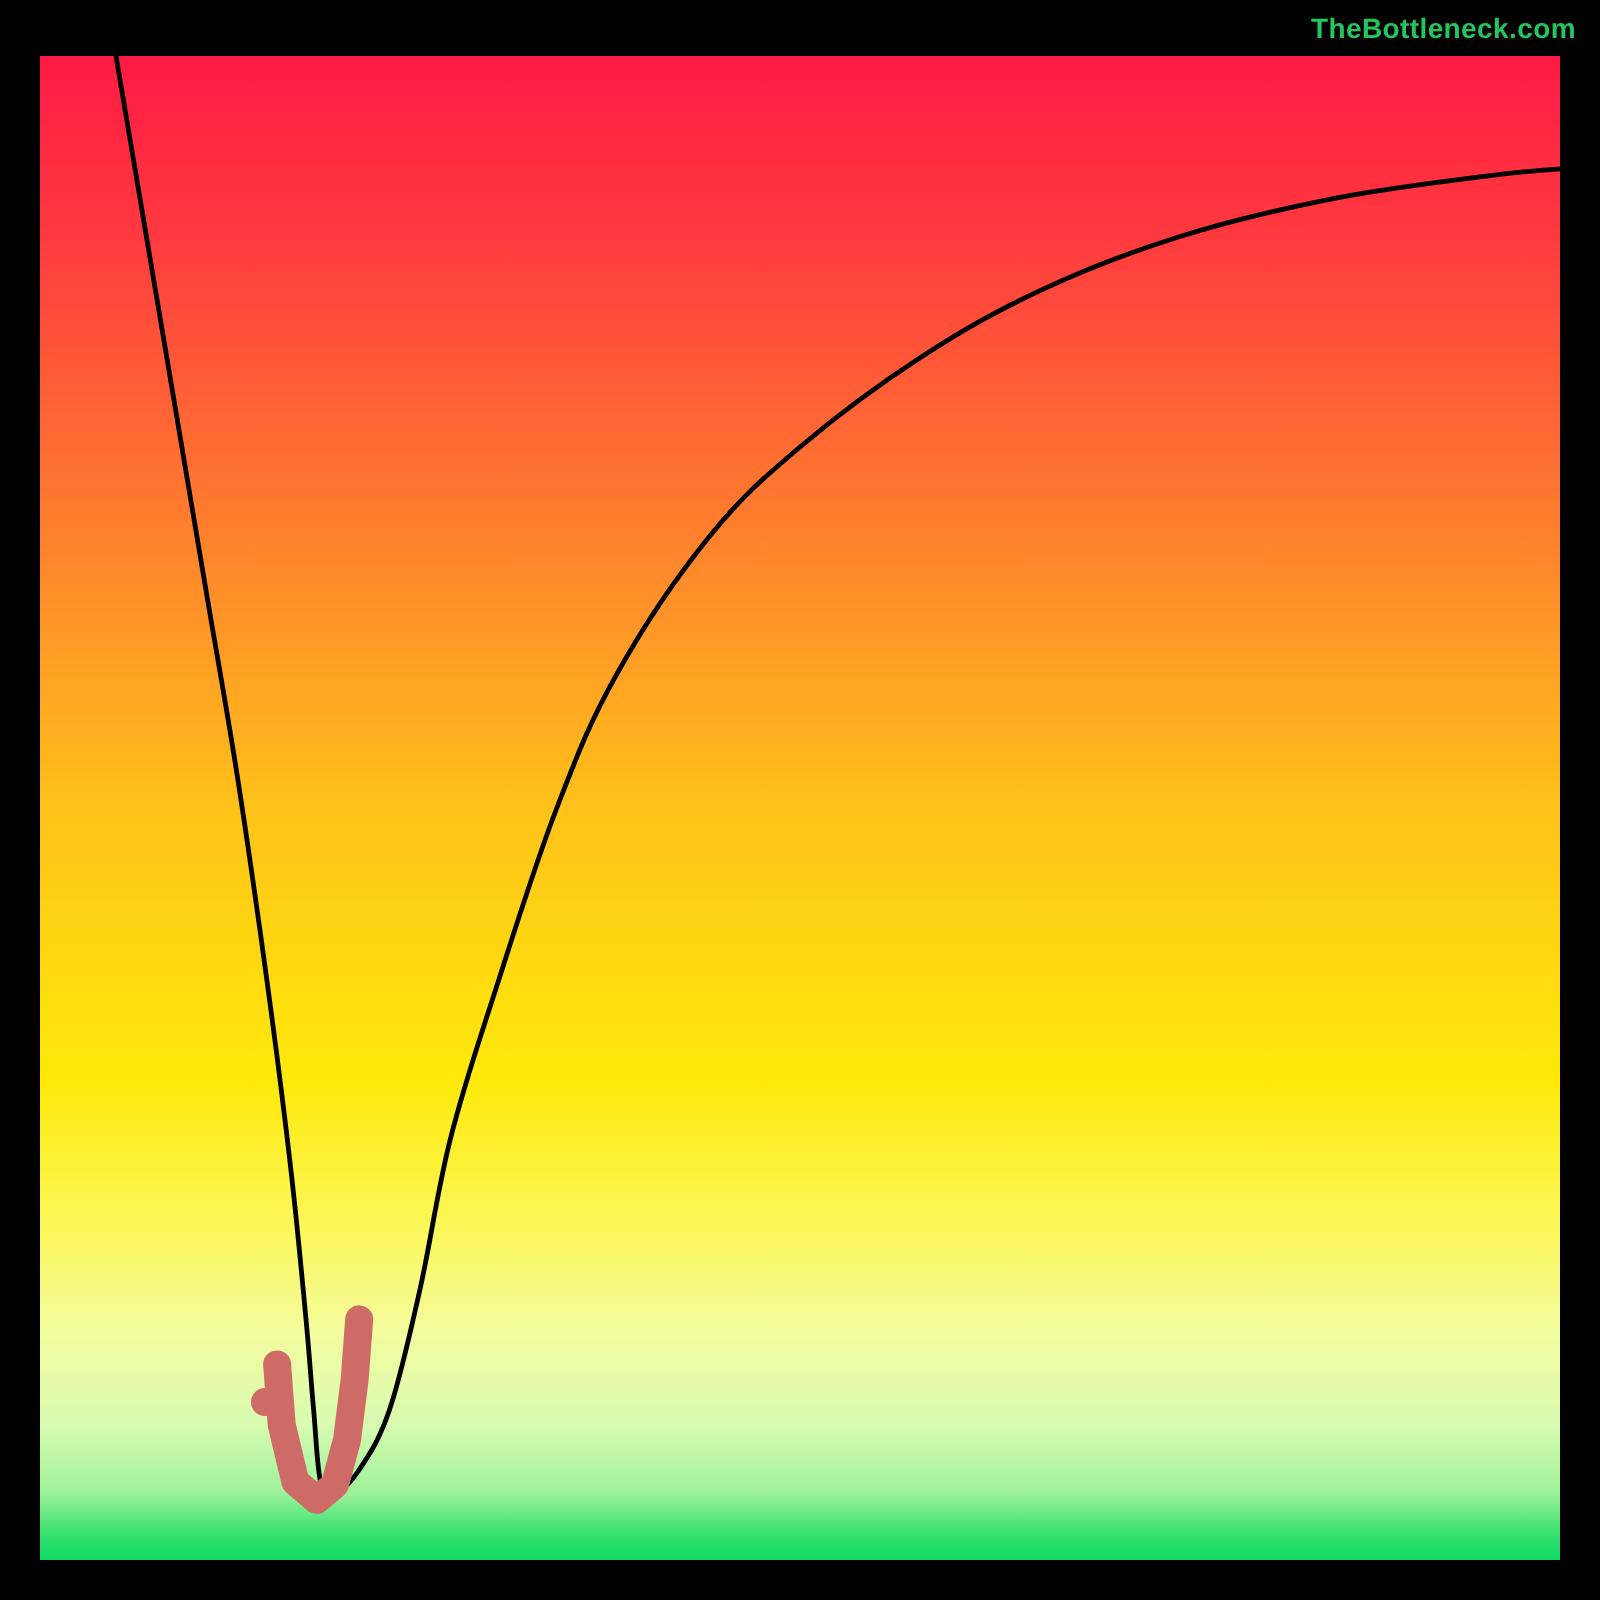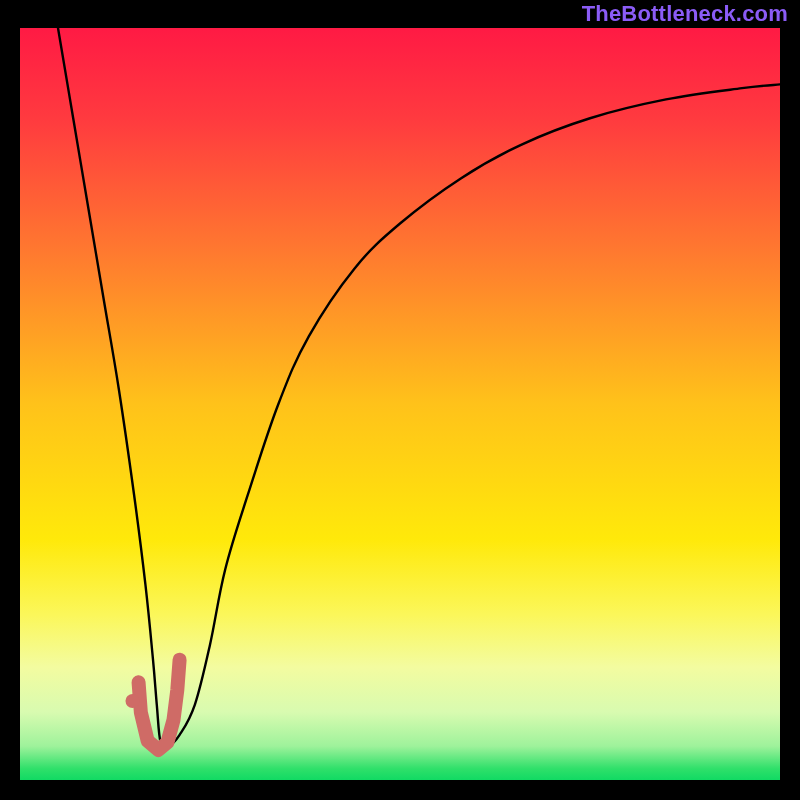--- a/index.html
+++ b/index.html
@@ -14,23 +14,23 @@
     position: relative;
     width: 800px;
     height: 800px;
     background: #000;
   }
   .watermark {
     position: absolute;
     top: 0;
     right: 12px;
     font-family: Arial, Helvetica, sans-serif;
-    font-size: 22px;
+    font-size: 14px;
     font-weight: 600;
-    color: #8b5cf6;
+    color: #22c55e;
     letter-spacing: 0.2px;
     line-height: 28px;
   }
   .plot {
     position: absolute;
     left: 20px;
     top: 28px;
     width: 760px;
     height: 752px;
   }

